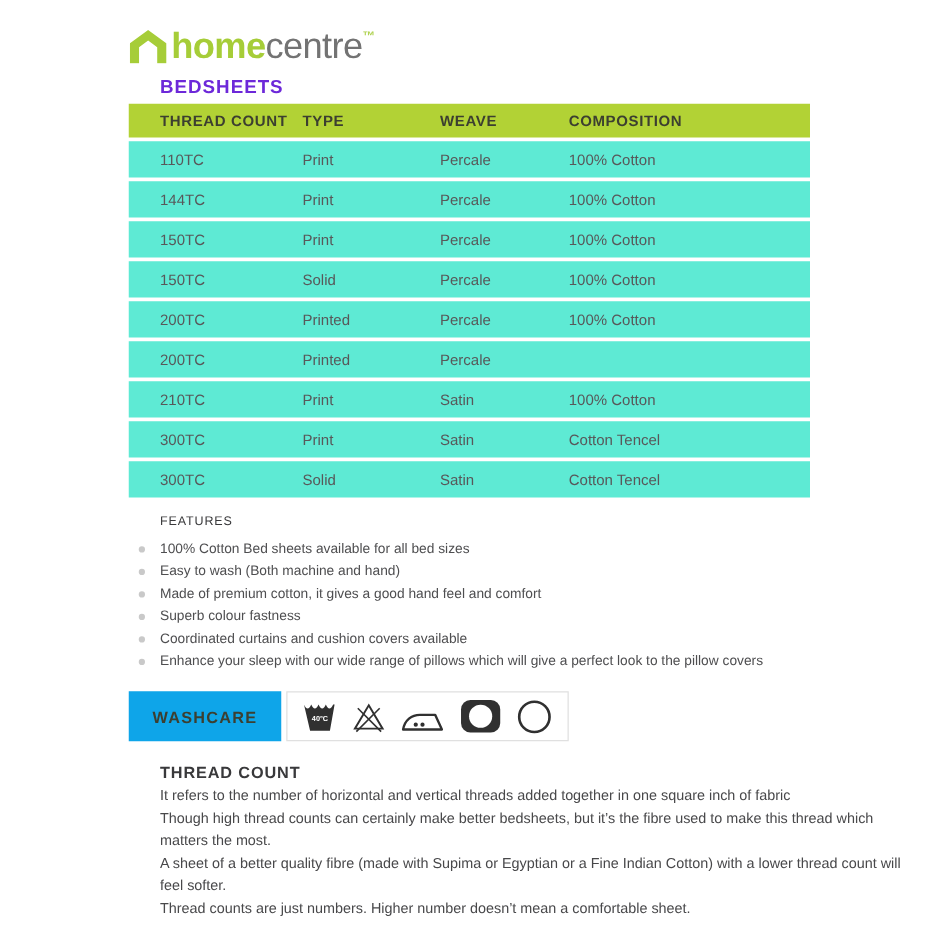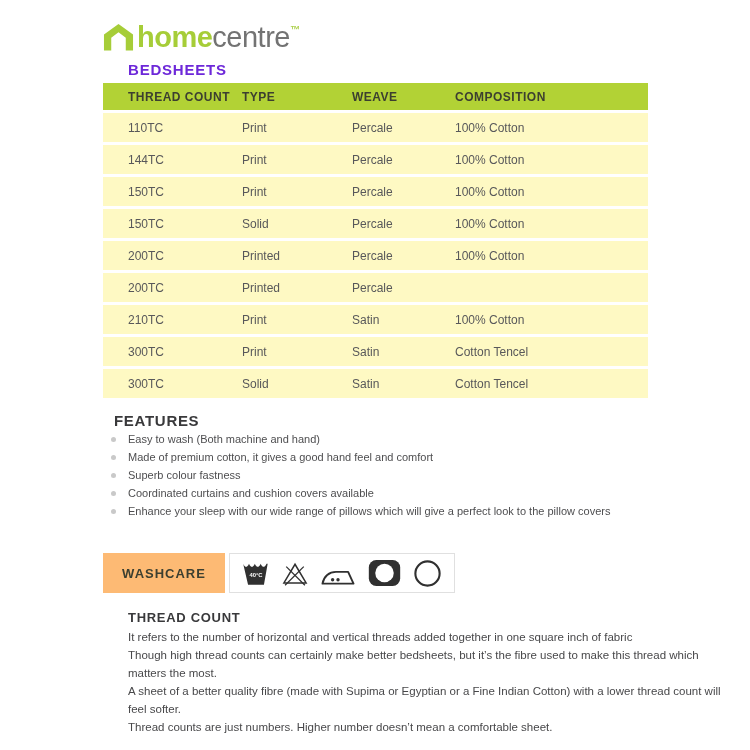--- a/index.html
+++ b/index.html
@@ -15,33 +15,33 @@
   .logo-tm{font-size:10px;vertical-align:14px;color:#aed14e;font-weight:700;}
 
   .title{position:absolute;left:128px;top:61px;font-size:15px;font-weight:700;
     color:#6d28d9;letter-spacing:0.8px;}
 
   .table{position:absolute;left:103px;top:83px;width:545px;}
   .thead{display:grid;grid-template-columns:139px 110px 103px 1fr;height:27px;
     align-items:center;background:#b2d235;font-size:12px;font-weight:700;
     color:#3c3f30;letter-spacing:0.5px;}
   .trow{display:grid;grid-template-columns:139px 110px 103px 1fr;height:29px;
-    margin-top:3px;align-items:center;background:#fef9c3;font-size:12px;color:#58585a;}
+    margin-top:3px;align-items:center;background:#5eead4;font-size:12px;color:#58585a;}
   .tcell{white-space:nowrap;}
   .c0{padding-left:25px;}
 
-  .features-heading{position:absolute;left:114px;top:412px;font-size:15px;
-    font-weight:700;color:#39393b;letter-spacing:0.7px;}
+  .features-heading{position:absolute;left:128px;top:412px;font-size:10px;
+    font-weight:400;color:#39393b;letter-spacing:0.7px;}
   .features-list{position:absolute;left:111px;top:430px;}
   .feature-item{display:flex;align-items:center;height:18px;font-size:11px;color:#4e4e50;}
   .feature-dot{width:5px;height:5px;border-radius:50%;background:#c9c9c9;
     margin-right:12px;flex:none;}
 
   .washcare-label{position:absolute;left:103px;top:553px;width:122px;height:40px;
-    background:#fdba74;display:flex;align-items:center;justify-content:center;
+    background:#0ea5e9;display:flex;align-items:center;justify-content:center;
     font-size:13px;font-weight:700;color:#3c3f30;letter-spacing:1px;}
   .washcare-icons{position:absolute;left:229px;top:553px;width:226px;height:40px;
     border:1px solid #e0e0e0;box-sizing:border-box;background:#fff;
     display:flex;align-items:center;justify-content:space-between;padding:0 12px;}
   .wc-icon{display:flex;align-items:center;}
   .wc-icon svg{display:block;}
 
   .tc-heading{position:absolute;left:128px;top:610px;font-size:13px;font-weight:700;
     color:#39393b;letter-spacing:0.7px;}
   .tc-text{position:absolute;left:128px;top:628px;width:560px;}
@@ -120,20 +120,24 @@
         <div class="tcell">Satin</div>
         <div class="tcell">Cotton Tencel</div>
       </div>
     </div>
 </div>
 
 <div class="features-heading">FEATURES</div>
 <div class="features-list" id="features-list">
     <div class="feature-item">
       <span class="feature-dot"></span>
+      <span>100% Cotton Bed sheets available for all bed sizes</span>
+    </div>
+    <div class="feature-item">
+      <span class="feature-dot"></span>
       <span>Easy to wash (Both machine and hand)</span>
     </div>
     <div class="feature-item">
       <span class="feature-dot"></span>
       <span>Made of premium cotton, it gives a good hand feel and comfort</span>
     </div>
     <div class="feature-item">
       <span class="feature-dot"></span>
       <span>Superb colour fastness</span>
     </div>

